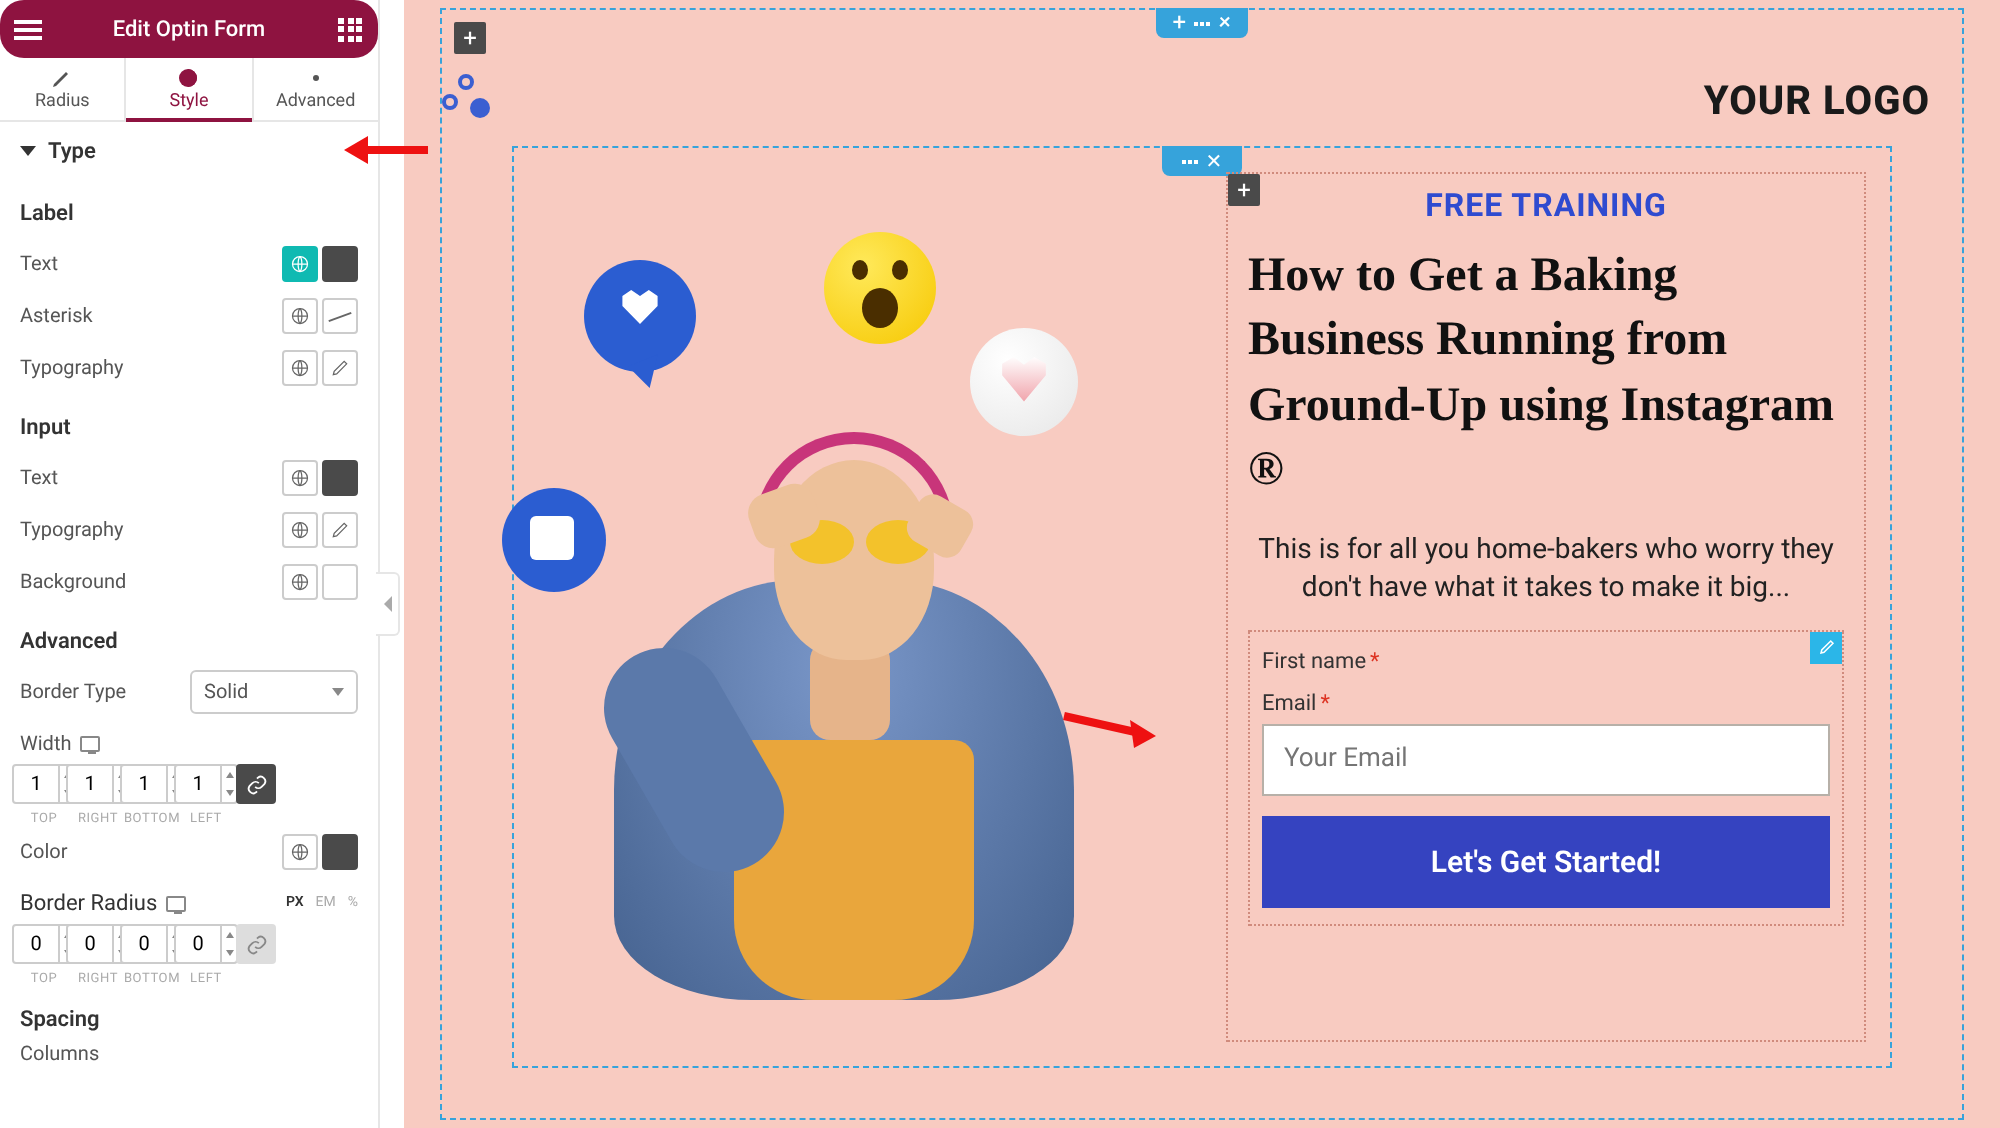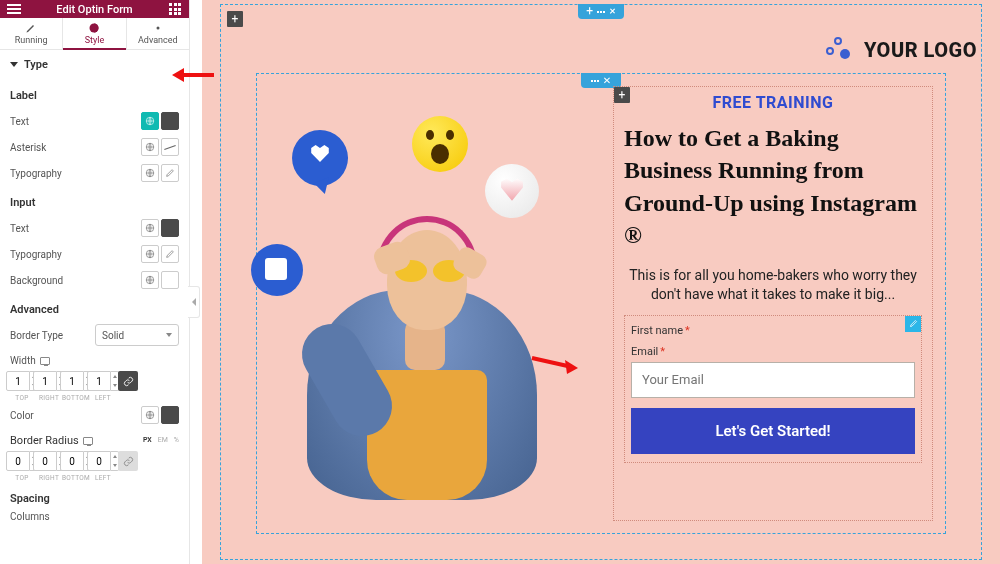--- a/index.html
+++ b/index.html
@@ -1,20 +1,20 @@
 <!DOCTYPE html>
 <html><head>
 <meta charset="utf-8">
 <style>
   * { box-sizing: border-box; margin: 0; padding: 0; font-family: -apple-system, BlinkMacSystemFont, "Segoe UI", Roboto, sans-serif; }
   html, body { width: 1000px; height: 564px; overflow: hidden; background: #fff; }
 
   
   .panel { position: absolute; left: 0; top: 0; width: 190px; height: 564px; background: #fff; border-right: 1px solid #e6e6e6; display: flex; flex-direction: column; }
-  .panel-header { height: 18px; background: #8e1340; display: flex; align-items: center; }
+  .panel-header { height: 29px; background: #8e1340; display: flex; align-items: center; border-radius: 12px; }
   .ph-btn { width: 28px; height: 30px; display: flex; align-items: center; justify-content: center; }
   .ph-title { flex: 1; text-align: center; color: #fff; font-size: 11px; font-weight: 500; }
   .hamburger, .dots { display: inline-block; }
   .hamburger { width: 14px; height: 10px; position: relative; }
   .hamburger span { position: absolute; left: 0; width: 100%; height: 2px; background: #fff; }
   .hamburger span:nth-child(1){top:0} .hamburger span:nth-child(2){top:4px} .hamburger span:nth-child(3){top:8px}
   .dots { width: 12px; height: 12px; display: grid; grid-template-columns: repeat(3,3px); grid-template-rows: repeat(3,3px); gap: 1.5px; }
   .dots i { width:3px; height:3px; background:#fff; display:block; }
 
   .panel-tabs { height: 32px; display: flex; border-bottom: 1px solid #e6e6e6; }
@@ -79,21 +79,21 @@
   .section-handle { position:absolute; top:-1px; left:50%; transform:translateX(-50%); width:46px; height:15px; background:#36a3db; color:#fff; font-size:9px; display:flex; align-items:center; justify-content:center; gap:4px; border-radius:0 0 4px 4px; }
   .section-handle .plus{font-size:12px;line-height:1;position:relative;top:-1px}
   .section-handle .dots3{display:flex;gap:1px}
   .section-handle .dots3 i{width:2px;height:2px;background:#fff;display:block}
   .add-btn { position:absolute; left:6px; top:6px; width:16px; height:16px; background:#4a4a4a; color:#fff; font-size:12px; display:flex; align-items:center; justify-content:center; border-radius:1px; }
 
   .inner-col { position:absolute; left:35px; right:35px; top:68px; bottom:25px; border:1px dashed #36a3db; }
   .inner-col .section-handle { background:#36a3db; width:40px; }
   .inner-col .section-handle .close{font-size:10px}
 
-  .logo-wrap { position:absolute; top:32px; left:0; right:4px; text-align:center; display:flex; align-items:center; justify-content:flex-end; gap:8px; }
+  .logo-wrap { position:absolute; top:32px; left:0; right:16px; text-align:center; display:flex; align-items:center; justify-content:space-between; gap:8px; }
   .logo-circles { position:relative; width:30px; height:26px; }
   .logo-circles span { position:absolute; border-radius:50%; }
   .logo-circles .c1{width:8px;height:8px;border:2px solid #3b5fd1;left:8px;top:0}
   .logo-circles .c2{width:8px;height:8px;border:2px solid #3b5fd1;left:0;top:10px}
   .logo-circles .c3{width:10px;height:10px;background:#3b5fd1;left:14px;top:12px}
   .logo-text { font-weight:800; font-size:20px; color:#1a1a1a; letter-spacing:0.5px; }
 
   .two-col { position:absolute; inset:0; display:flex; }
   .left-half,.right-half{flex:1;position:relative}
 
@@ -166,21 +166,21 @@
           <i></i>
         </span>
       </div>
   </div>
 
   <div class="panel-tabs">
     <div class="ptab">
       <svg viewBox="0 0 24 24">
           <path d="M3 21l3-1 12-12-2-2L4 18l-1 3zM16 5l3 3"></path>
         </svg>
-      <span>Running</span>
+      <span>Radius</span>
     </div>
     <div class="ptab active">
       <svg viewBox="0 0 24 24">
           <circle cx="12" cy="12" r="9"></circle>
           <path d="M12 3a9 9 0 010 18z" fill="#8e1340"></path>
         </svg>
       <span>Style</span>
     </div>
     <div class="ptab">
       <svg viewBox="0 0 24 24">

